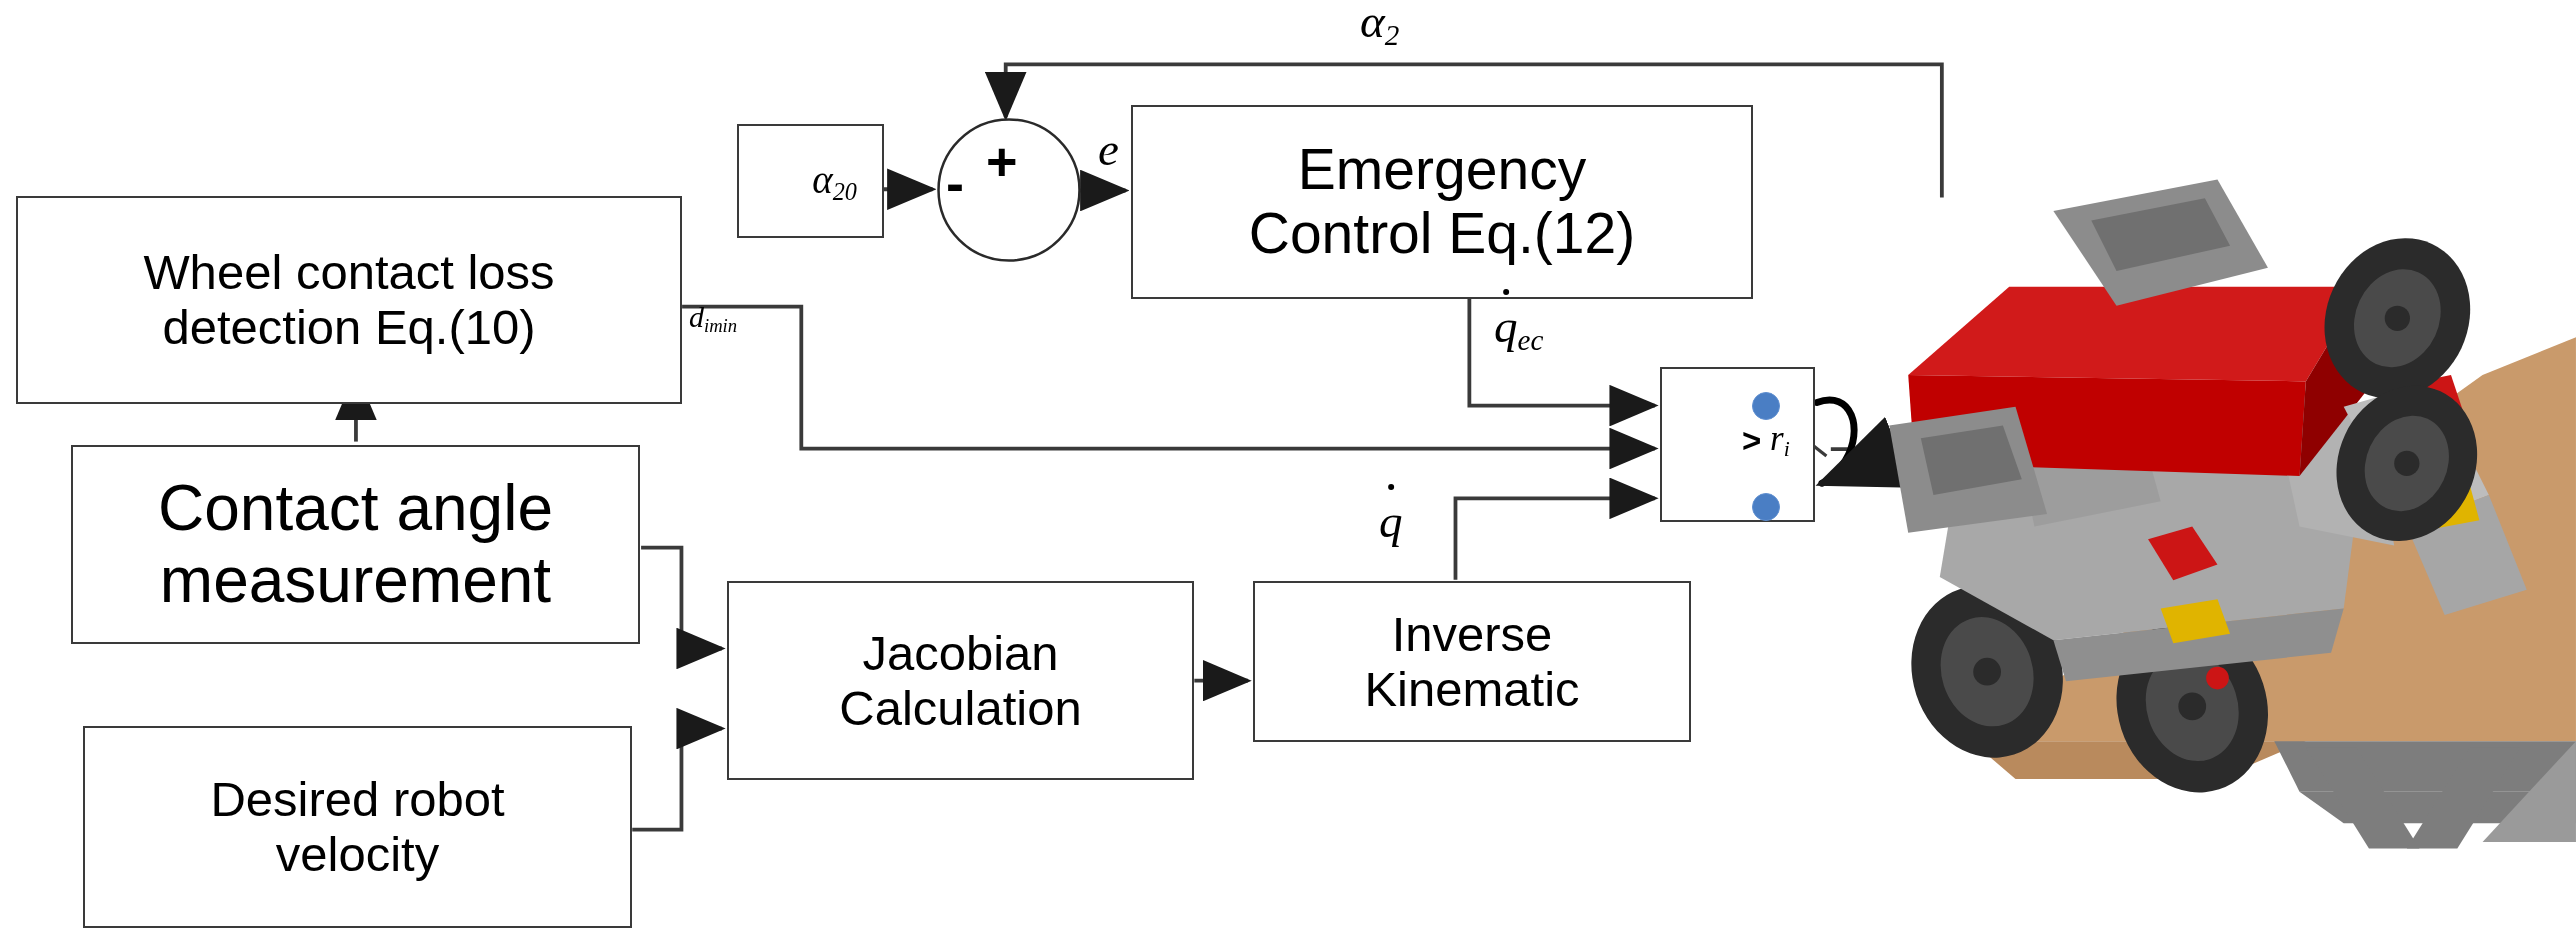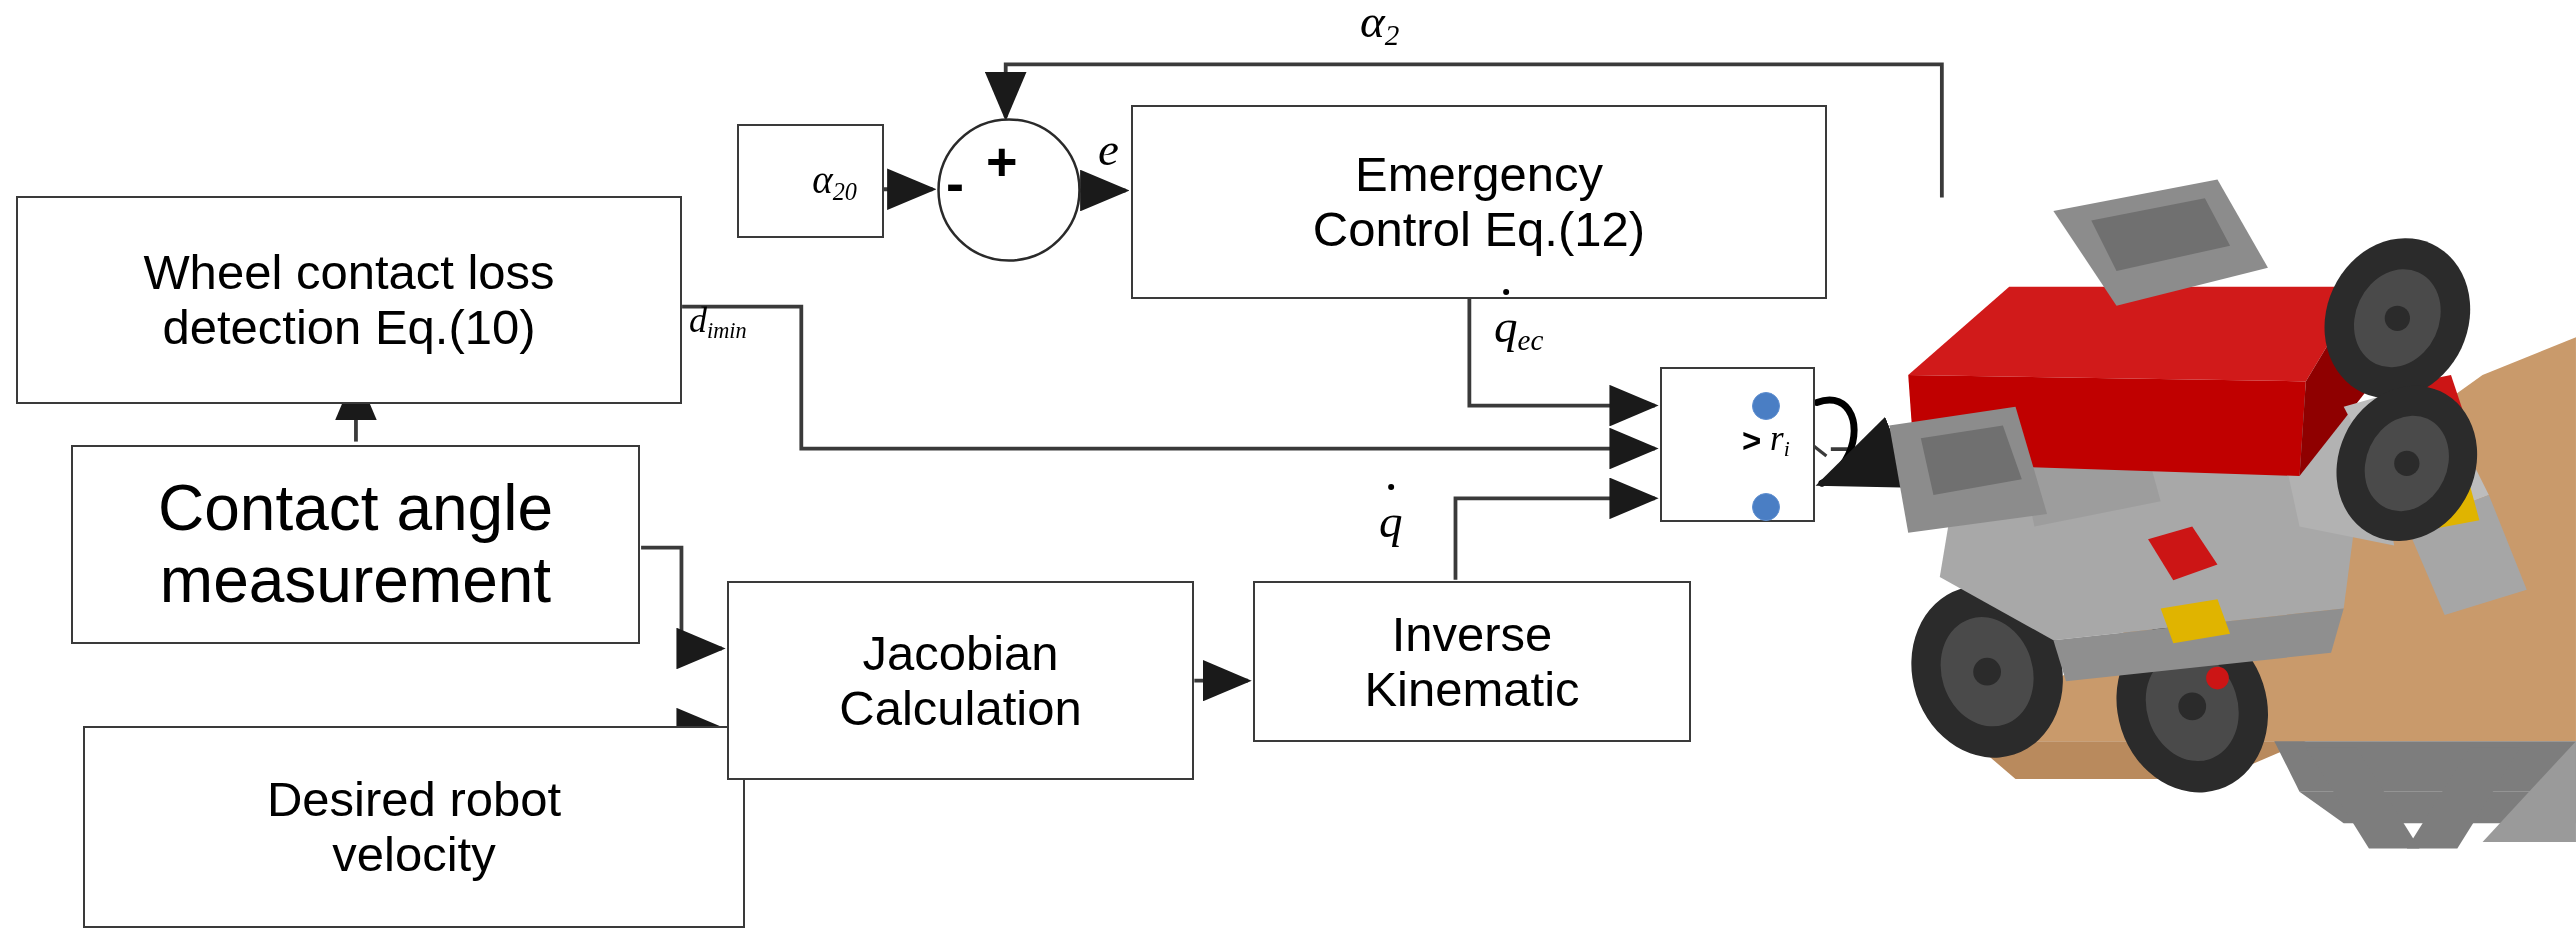--- a/index.html
+++ b/index.html
@@ -7,39 +7,39 @@
   #stage{position:relative;width:2576px;height:933px;background:#ffffff;overflow:hidden;}
   #svgroot{position:absolute;left:0;top:0;width:2576px;height:933px;}
 
   .blk{position:absolute;box-sizing:border-box;border:2.5px solid #3a3a3a;background:#ffffff;
        display:flex;align-items:center;justify-content:center;text-align:center;
        font-family:"Liberation Sans", sans-serif;color:#000;line-height:1.12;}
   .blk .txt{display:block;padding:0 6.3px;}
 
   .b-wheel{left:16px;  top:196px;  width:666px; height:208px; font-size:49px;}
   .b-contact{left:71px; top:445px; width:569px;  height:199px; font-size:64px;}
-  .b-desired{left:83px; top:726px;width:662px;  height:202px; font-size:49px;}
+  .b-desired{left:83px; top:726px;width:549px;  height:202px; font-size:49px;}
   .b-jacob{left:727px; top:581px;  width:467px;  height:199px; font-size:49px;}
   .b-invkin{left:1253px; top:581px;  width:438px;  height:161px; font-size:49px;}
-  .b-emerg{left:1131px; top:105px;  width:696px;  height:194px; font-size:49px;}
+  .b-emerg{left:1131px; top:105px;  width:622px;  height:194px; font-size:57px;}
   .b-alpha20{left:737px;top:124px;  width:147px;  height:114px; font-size:39px;}
   .b-switch{left:1660px; top:367px;  width:155px;  height:155px;}
 
   .mth{position:absolute;font-family:"Liberation Serif", serif;font-style:italic;color:#000;
        white-space:nowrap;line-height:1;}
   .sub{font-size:0.62em;font-style:italic;vertical-align:-0.28em;letter-spacing:0;}
   .dotacc{position:relative;display:inline-block;}
   .dotacc::after{content:"";position:absolute;left:50%;transform:translateX(-45%);
                  top:-0.30em;width:0.135em;height:0.135em;border-radius:50%;background:#000;}
 
   .m-alpha2{left:1360px; top:-2.5px; font-size:47px;}
   .m-e2{left:1098px; top:126px; font-size:47px;}
   .m-qec{left:1494px; top:303px; font-size:47px;text-align:right;}
   .m-qdot{left:1379px; top:498px; font-size:47px;}
-  .m-dimin{left:689px;top:302px;  font-size:36px;}
+  .m-dimin{left:689px;top:302px;  font-size:30px;}
   .m-ri{left:1742px; top:424px; font-size:33px;}
 
   .plus,.minus{position:absolute;color:#000;font-family:"Liberation Sans", sans-serif;
                font-weight:700;line-height:1;}
   .plus{left:986px; top:134px; font-size:54px;}
   .minus{left:946px; top:156px; font-size:54px;}
 
   .dot{position:absolute;width:28px;height:28px;border-radius:50%;
        background:#4a7ec4;border:1.9px solid #5f8fd0;box-sizing:border-box;}
   .dot-top{left:1752px; top:392px;}

